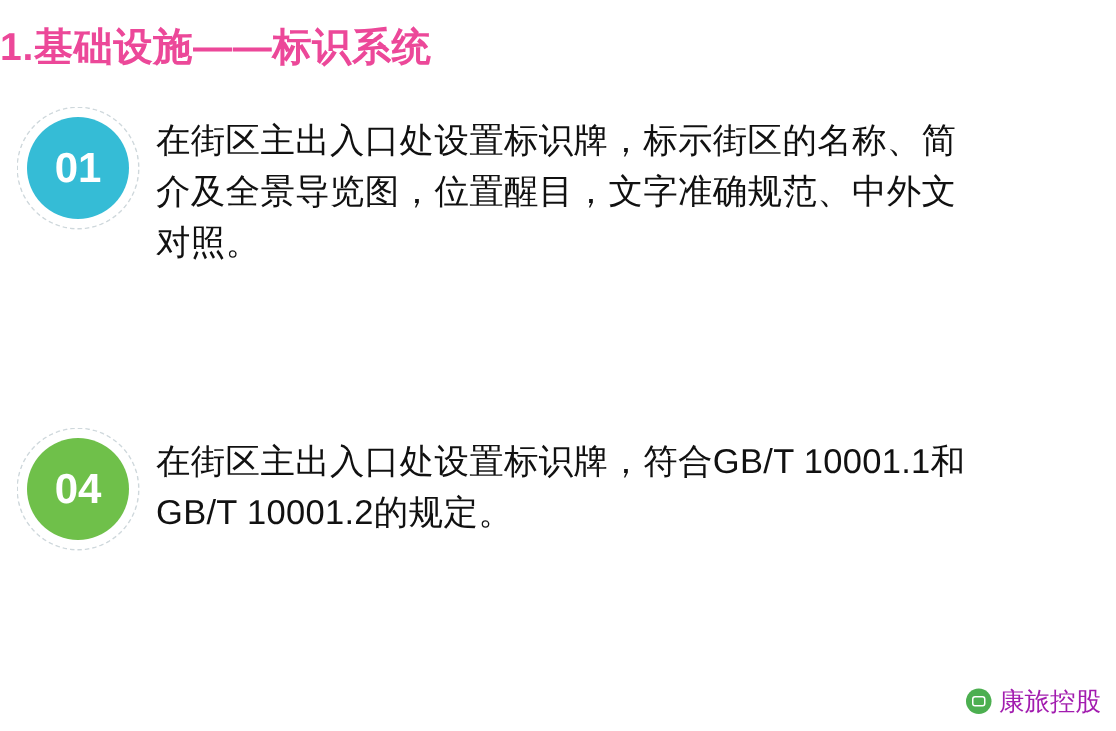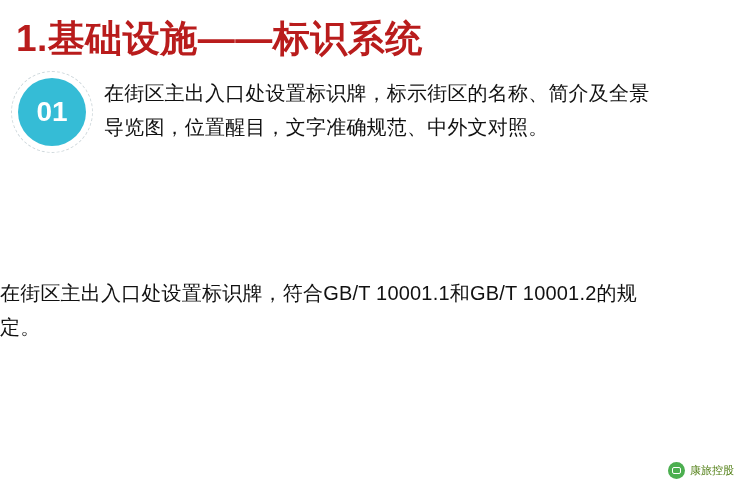--- a/index.html
+++ b/index.html
@@ -15,25 +15,25 @@
     position: relative;
   }
   .page {
     position: relative;
     width: 744px;
     height: 487px;
     box-sizing: border-box;
   }
   .title {
     position: absolute;
-    left: 16px;
+    left: 0;
     top: 14px;
-    font-size: 37px;
+    font-size: 26px;
     font-weight: bold;
-    color: #b91c1c;
+    color: #ec4899;
     letter-spacing: 0.5px;
     white-space: nowrap;
   }
   .item-list {
     position: absolute;
     left: 0;
     top: 76px;
     width: 672px;
   }
   .item {
@@ -69,34 +69,34 @@
     left: -7px;
     top: -7px;
     right: -7px;
     bottom: -7px;
     border-radius: 50%;
     border: 1px dashed #cfd8dc;
   }
   .text {
     flex: 1 1 auto;
     padding-right: 20px;
-    font-size: 20px;
+    font-size: 23px;
     line-height: 34px;
     color: #111111;
     font-family: "Liberation Sans", sans-serif;
     letter-spacing: 0.2px;
   }
   .watermark {
     position: absolute;
     right: 10px;
     bottom: 8px;
     display: flex;
     align-items: center;
-    color: #4d7c0f;
-    font-size: 11px;
+    color: #a21caf;
+    font-size: 17px;
   }
   .wm-logo {
     width: 17px;
     height: 17px;
     border-radius: 50%;
     background: #4caf50;
     margin-right: 5px;
     position: relative;
   }
   .wm-logo::before {
@@ -125,20 +125,23 @@
         <div class="badge" style="background: rgb(53, 188, 214);">01</div>
       </div>
       <div class="text">在街区主出入口处设置标识牌，标示街区的名称、简介及全景导览图，位置醒目，文字准确规范、中外文对照。</div>
     </div>
 
     <div class="item">
     </div>
 
 
     <div class="item">
+      <div class="badge-wrap">
+        <div class="badge" style="background: rgb(111, 192, 74);">04</div>
+      </div>
       <div class="text">在街区主出入口处设置标识牌，符合GB/T 10001.1和GB/T 10001.2的规定。</div>
     </div>
 
   </div>
 
   <div class="watermark">
     <span class="wm-logo"></span>
     <span>康旅控股</span>
   </div>
 

